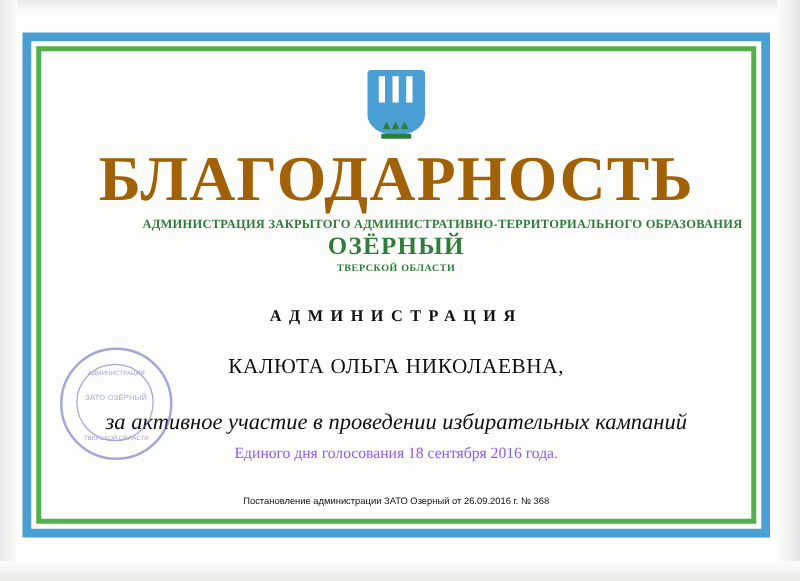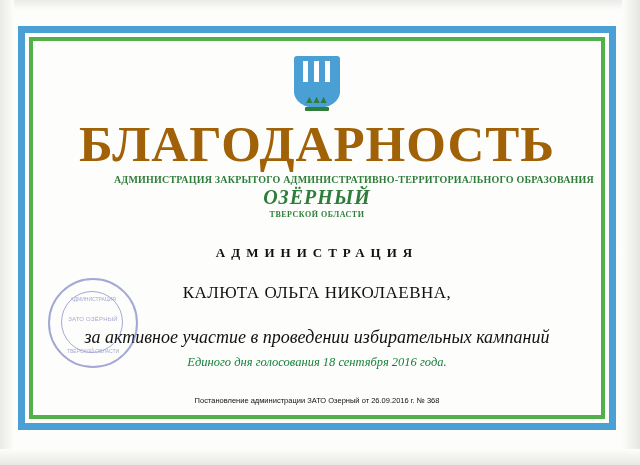--- a/index.html
+++ b/index.html
@@ -141,21 +141,20 @@
     font-family: "Liberation Serif", serif;
     text-align: right;
   }
 
   .city {
     font-size: 20px;
     font-weight: bold;
     color: #2f7d3a;
     letter-spacing: 1px;
     margin: 1px 0 0 0;
-    font-style: italic;
   }
 
   .region {
     font-size: 8px;
     font-weight: bold;
     color: #2f7d3a;
     letter-spacing: 0.5px;
     margin: 1px 0 0 0;
   }
 
@@ -183,22 +182,21 @@
   }
 
   .reason1 {
     font-size: 18px;
     font-style: italic;
     color: #111;
     margin: 24px 0 0 0;
   }
   .reason2 {
     font-size: 12.5px;
-    font-style: italic;
-    color: #15803d;
+    color: #8b5cf6;
     margin: 7px 0 0 0;
   }
 
   
   .sign-block {
     position: absolute;
     left: 10px;
     top: 295px;
     width: 534px;
     height: 50px;

